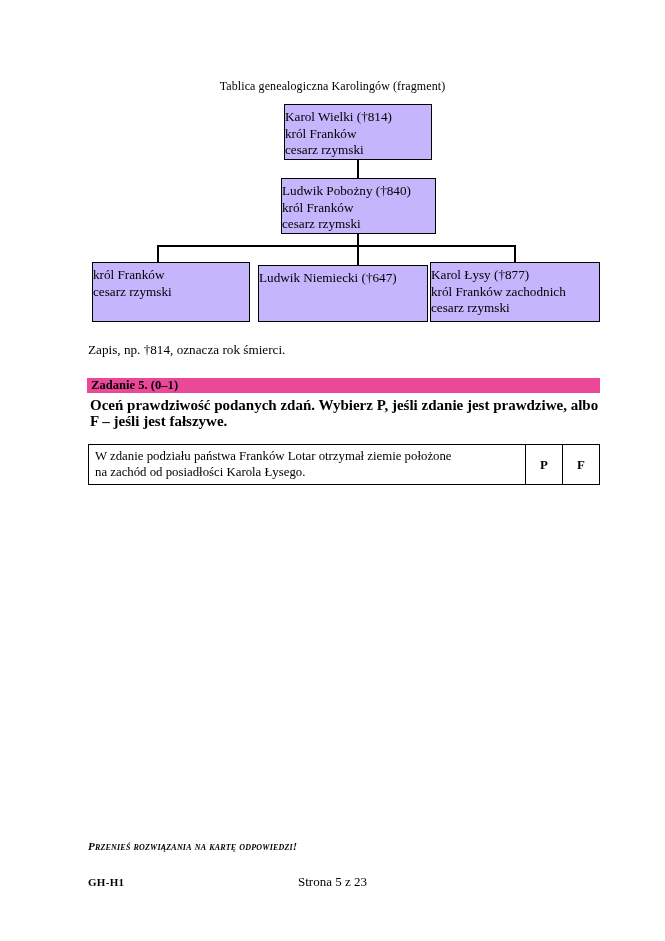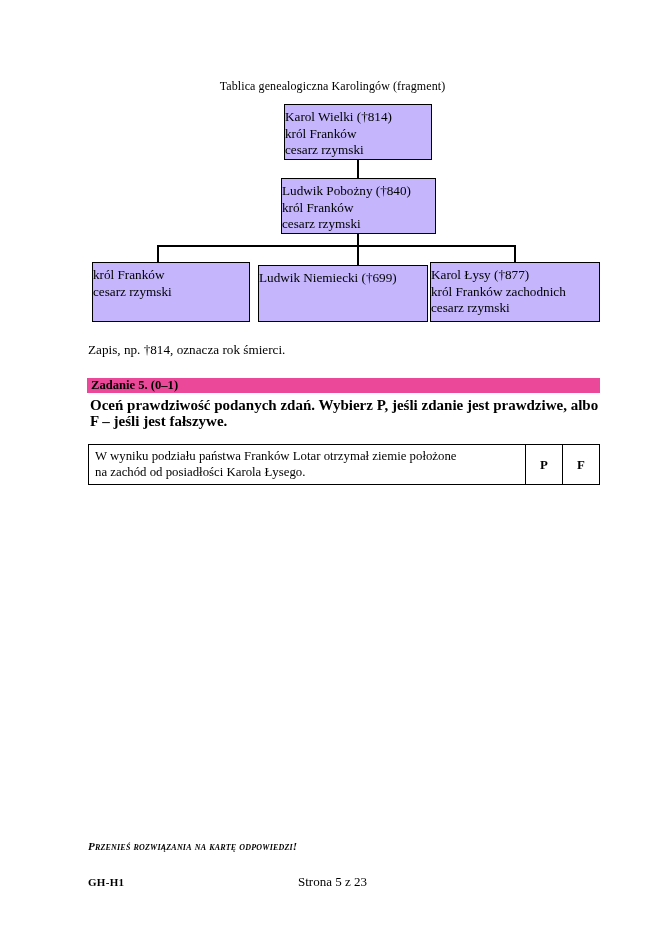--- a/index.html
+++ b/index.html
@@ -180,21 +180,21 @@
     <span class="ln">król Franków</span>
     <span class="ln">cesarz rzymski</span>
   </div>
 
   <div class="gbox" id="box-lotar">
     <span class="ln">król Franków</span>
     <span class="ln">cesarz rzymski</span>
   </div>
 
   <div class="gbox" id="box-ludwik-niem">
-    <span class="ln">Ludwik Niemiecki (†699)</span>
+    <span class="ln">Ludwik Niemiecki (†647)</span>
   </div>
 
   <div class="gbox" id="box-karol-lysy">
     <span class="ln">Karol Łysy (†877)</span>
     <span class="ln">król Franków zachodnich</span>
     <span class="ln">cesarz rzymski</span>
   </div>
 </div>
 
 <div id="diagram-note">Zapis, np. †814, oznacza rok śmierci.</div>
@@ -203,21 +203,21 @@
 
 <div id="task-instruction">
   <span>Oceń prawdziwość podanych zdań. Wybierz P, jeśli zdanie jest prawdziwe, albo F – jeśli</span>
   <span>jest fałszywe.</span>
 </div>
 
 <table id="answer-table">
   <tbody>
     <tr>
       <td class="stmt">
-        <span class="ln2">W wyniku podziału państwa Franków Lotar otrzymał ziemie położone</span>
+        <span class="ln2">W zdanie podziału państwa Franków Lotar otrzymał ziemie położone</span>
         <span class="ln2">na zachód od posiadłości Karola Łysego.</span>
       </td>
       <td class="pf">P</td>
       <td class="pf">F</td>
     </tr>
   </tbody>
 </table>
 
 <div id="transfer-note">Przenieś rozwiązania na kartę odpowiedzi!</div>
 

